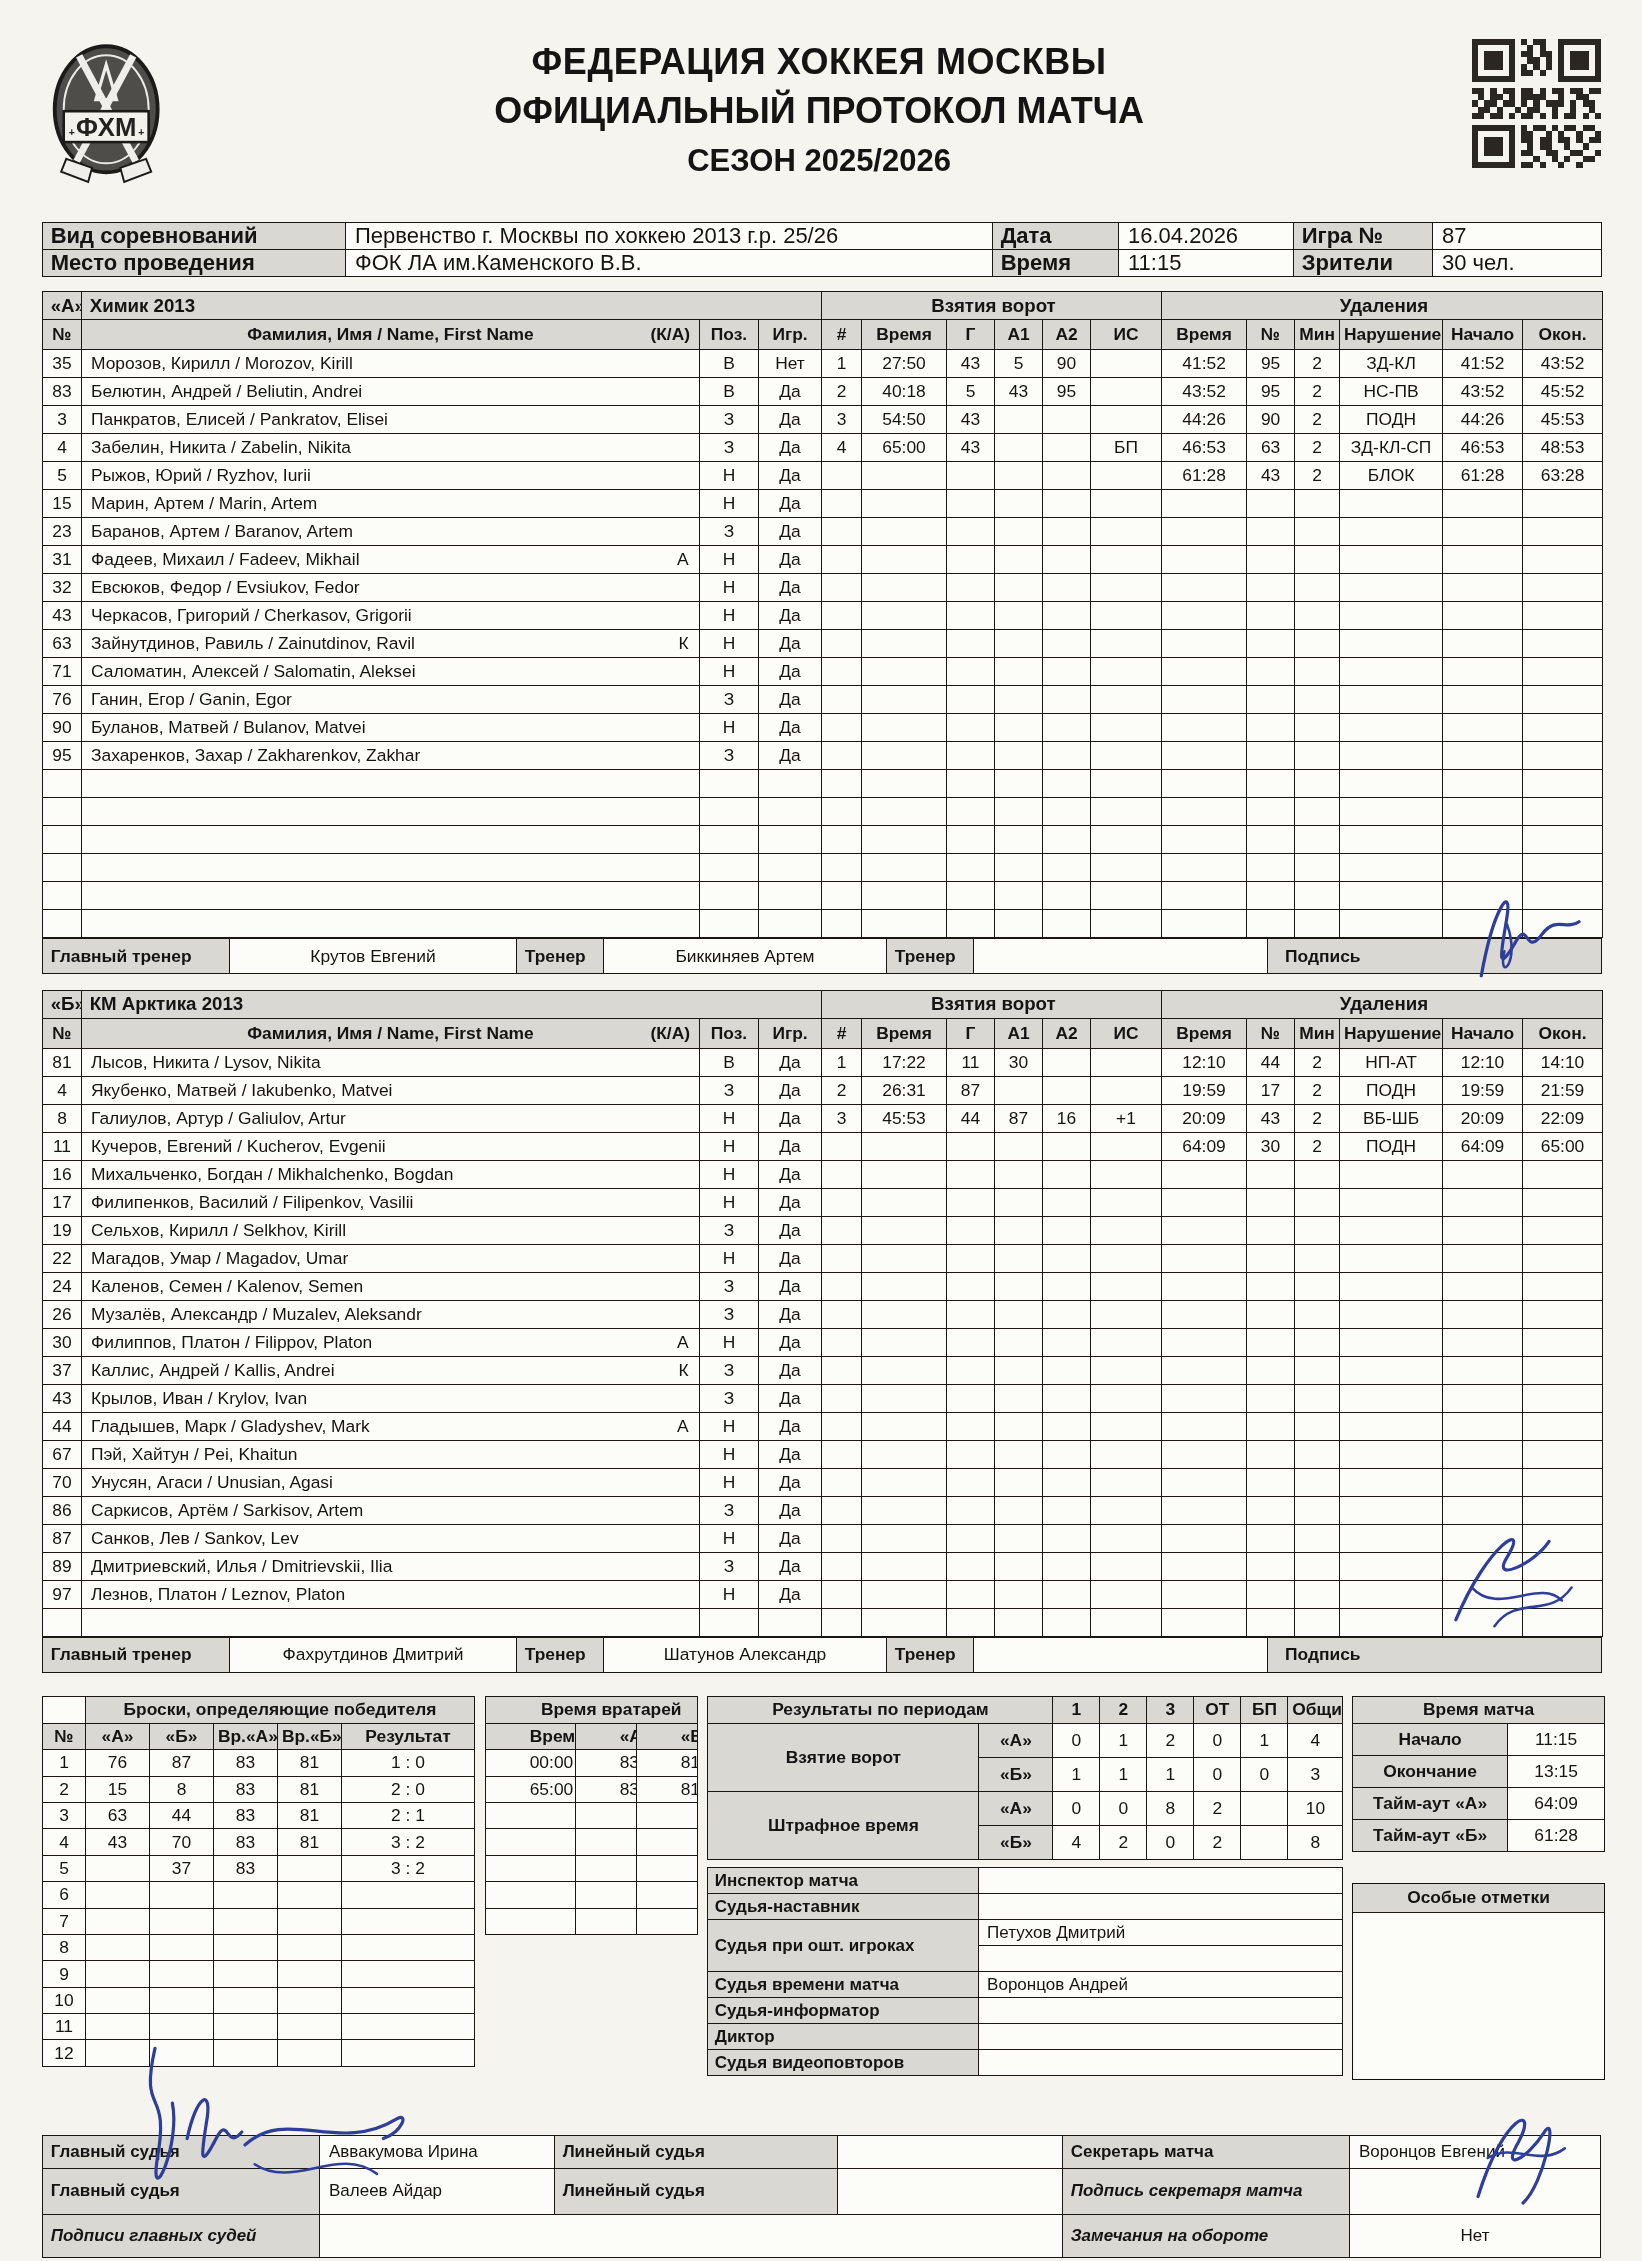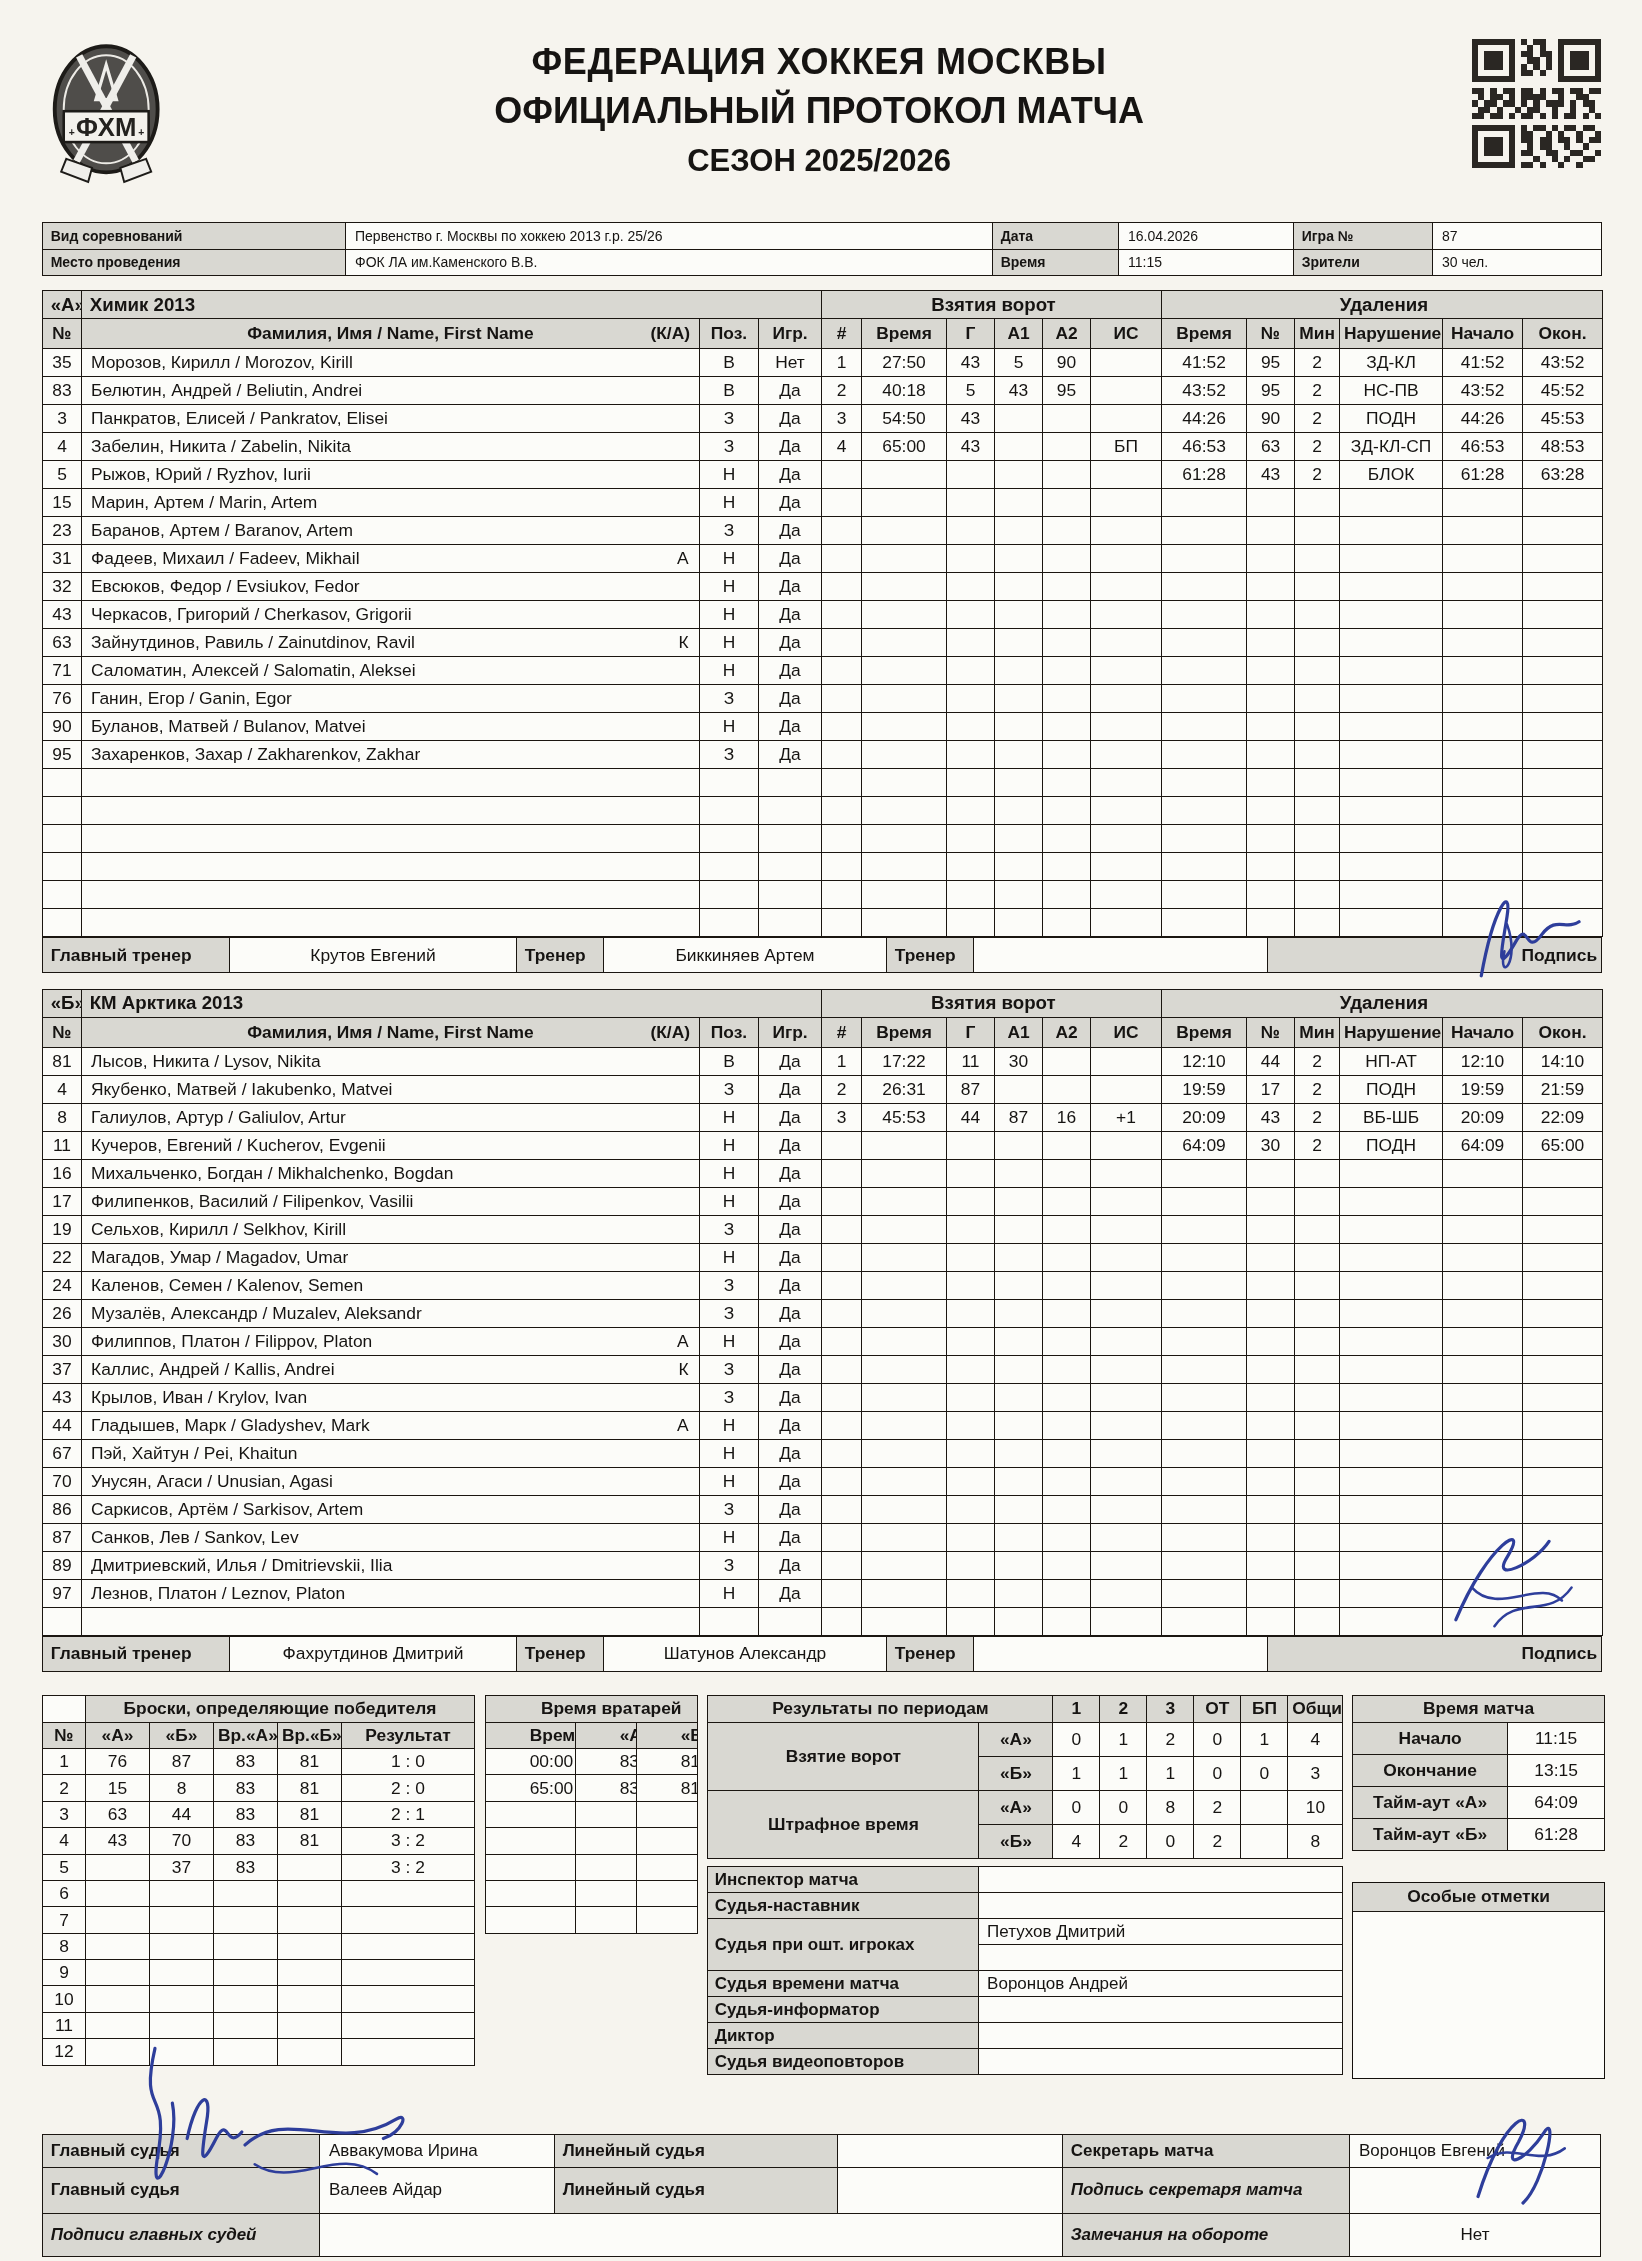--- a/index.html
+++ b/index.html
@@ -28,38 +28,38 @@
   
   table{border-collapse:collapse;table-layout:fixed;}
   td,th{border:1.3px solid #1b1611;font-size:17.4px;padding:0 3.9px;text-align:center;
         overflow:hidden;white-space:nowrap;box-sizing:border-box;}
   th{font-weight:bold;}
   .g{background:#d9d8d2;}
   .w{background:#fcfcf9;}
   .outer{border:1.9px solid #14100c;}
   
   .info{width:1559px;margin-top:10.3px;}
-  .info td{height:26.4px;font-size:14px;}
+  .info td{height:26.4px;font-size:22px;}
   .info .lbl{text-align:left;font-weight:bold;padding-left:7.7px;}
   .info .val{text-align:left;padding-left:9px;}
   
   .roster{width:1559px;}
   .roster td,.roster th{height:28px;}
   .roster tr.grp td{height:28px;font-size:18.7px;font-weight:bold;text-align:left;padding-left:7.7px;}
   .roster tr.grp td.c{text-align:center;}
   .roster tr.cols th{height:30px;font-size:17.4px;}
   .roster td.nm{text-align:left;padding-left:9px;position:relative;}
   .roster td.nm .ka{position:absolute;right:10.3px;top:0;height:100%;display:flex;align-items:center;}
   .nmh{position:relative;}
   .nmh .kah{position:absolute;right:9px;top:0;height:100%;display:flex;align-items:center;font-weight:bold;}
   
   .coach{width:1559px;}
   .coach td{height:35px;font-size:17.4px;}
   .coach .lbl{text-align:left;font-weight:bold;padding-left:7.7px;}
-  .coach .sig{text-align:right;padding-left:9px;position:relative;}
+  .coach .sig{text-align:left;padding-left:17px;position:relative;}
   .sp22{height:14px;} .sp24{height:15.5px;} .sp36{height:23px;} .sp85{height:55px;}
   
   .bottom{display:flex;align-items:flex-start;width:1559px;}
   .shots{width:433px;}
   .shots td,.shots th{height:26.4px;}
   .shots .ttl{height:27px;font-size:17.4px;}
   .goalie{width:213px;margin-left:9.7px;}
   .goalie td,.goalie th{height:26.4px;padding-left:44px;}
   .goalie .ttl{height:27px;}
   .mid{width:635px;margin-left:9.7px;}

